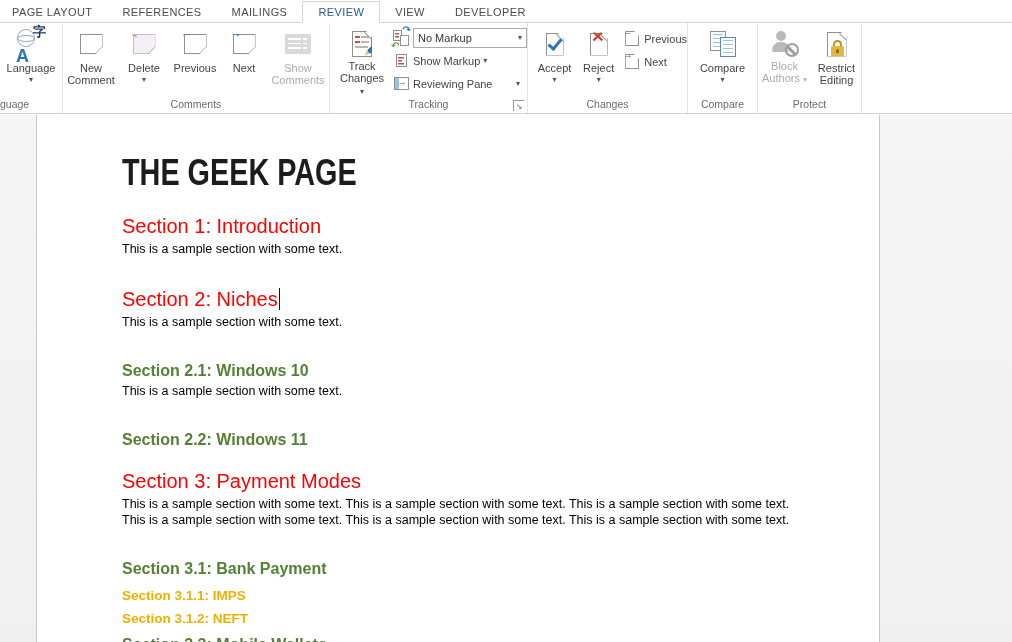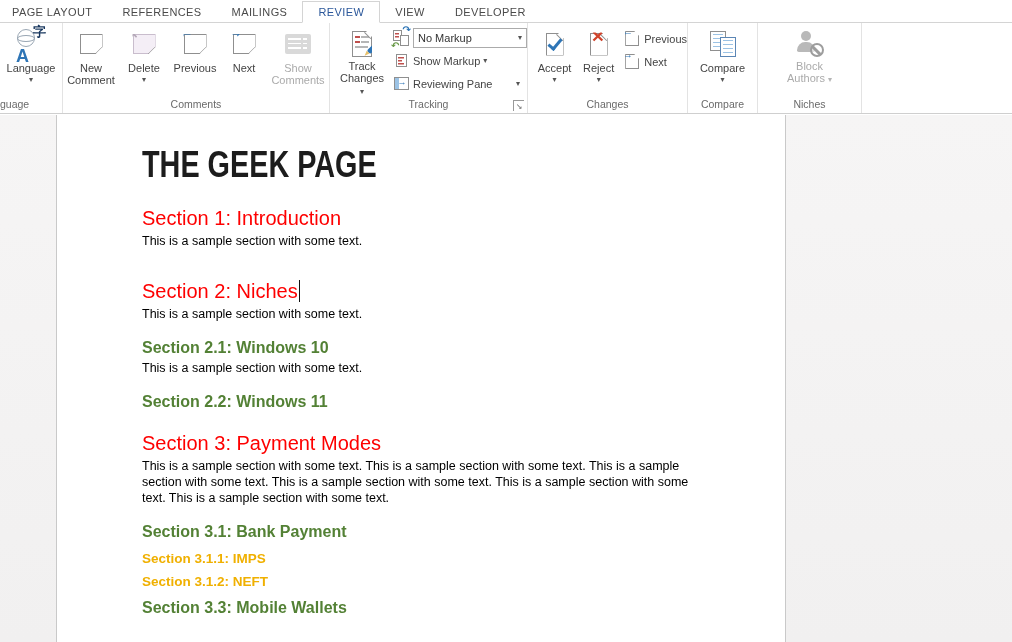--- a/index.html
+++ b/index.html
@@ -104,27 +104,27 @@
   .globe .cjk{position:absolute;right:1px;top:-3px;font-size:13px;font-weight:bold;color:#17365d;}
   .globe .lat{position:absolute;left:1px;bottom:-3px;font-size:18px;font-weight:bold;color:var(--ic-blue);text-shadow:0 0 2px #fff,0 0 3px #fff;}
 
   .arrow-b{font-weight:bold;color:var(--ic-blue);}
 
   .spage{position:relative;width:14px;height:15px;border:1.3px solid #8f8f8f;background:#fff;
     clip-path:polygon(0 0,calc(100% - 5px) 0,100% 5px,100% 100%,0 100%);}
 
   
   .docarea{position:absolute;left:0;top:115px;right:0;bottom:0;background:linear-gradient(180deg,#f6f5f5,#f1f0f0);}
-  .docpage{position:absolute;left:56px;top:0;width:730px;bottom:0;background:#fff;border-left:1px solid #c9c9c9;border-right:1px solid #c9c9c9;padding:0 88px 0 85px;overflow:hidden;}
+  .docpage{position:absolute;left:36px;top:0;width:844px;bottom:0;background:#fff;border-left:1px solid #c9c9c9;border-right:1px solid #c9c9c9;padding:8px 88px 0 85px;overflow:hidden;}
 
   .b-title{font-size:36px;line-height:34px;font-weight:bold;color:#1c1c1c;letter-spacing:0;transform:scaleX(.8);transform-origin:0 50%;margin-top:33px;white-space:nowrap;}
   .b-h1{font-size:20px;line-height:24px;color:var(--h-red);margin-top:30px;}
   .b-title + .b-h1{margin-top:24px;}
   .b-h2 + .b-h1{margin-top:20px;}
-  .b-h2{font-size:16px;line-height:19px;font-weight:bold;color:var(--h-green);margin-top:16px;}
+  .b-h2{font-size:16px;line-height:19px;font-weight:bold;color:var(--h-green);margin-top:31px;}
   .b-h3 + .b-h2{margin-top:8px;}
   .b-h2 + .b-h2{margin-top:9px;}
   .b-h3{font-size:13.5px;line-height:16px;font-weight:bold;color:var(--h-gold);margin-top:10px;}
   .b-h3 + .b-h3{margin-top:7px;}
   .b-body{font-size:12.5px;line-height:16px;color:#000000;margin-top:3px;}
   .txt-caret{display:inline-block;width:1.5px;height:22px;background:#111;margin-left:1px;vertical-align:-4px;}
 </style>
 </head>
 <body>
 
@@ -323,22 +323,32 @@
               <span class="person">
             <i class="hd"></i>
                 <i class="bd2"></i>
                 <span class="nosign">
                   <i></i>
                 </span>
           </span>
             </div>
           <span><span class="lbl">Block Authors</span> <span class="caret-in" style="color:#b5b5b5">▾</span></span>
         </div>
-      </div>
-      <div class="glabel">Niches</div>
+        <div class="rbtn" style="width:46px">
+          <div class="ic">
+              <span class="page-ic lockdoc">
+            <i class="fd"></i>
+                <i class="shackle"></i>
+                <i class="lockbody"></i>
+          </span>
+            </div>
+          <span class="lbl">Restrict Editing</span>
+        </div>
+      </div>
+      <div class="glabel">Protect</div>
     </div>
 
     <div class="group g-fill"></div>
   </div>
 
   <div class="docarea">
     <div class="docpage">
       <div>
           <div class="b-title">THE GEEK PAGE</div>
           <div class="b-h1">Section 1: Introduction</div>

